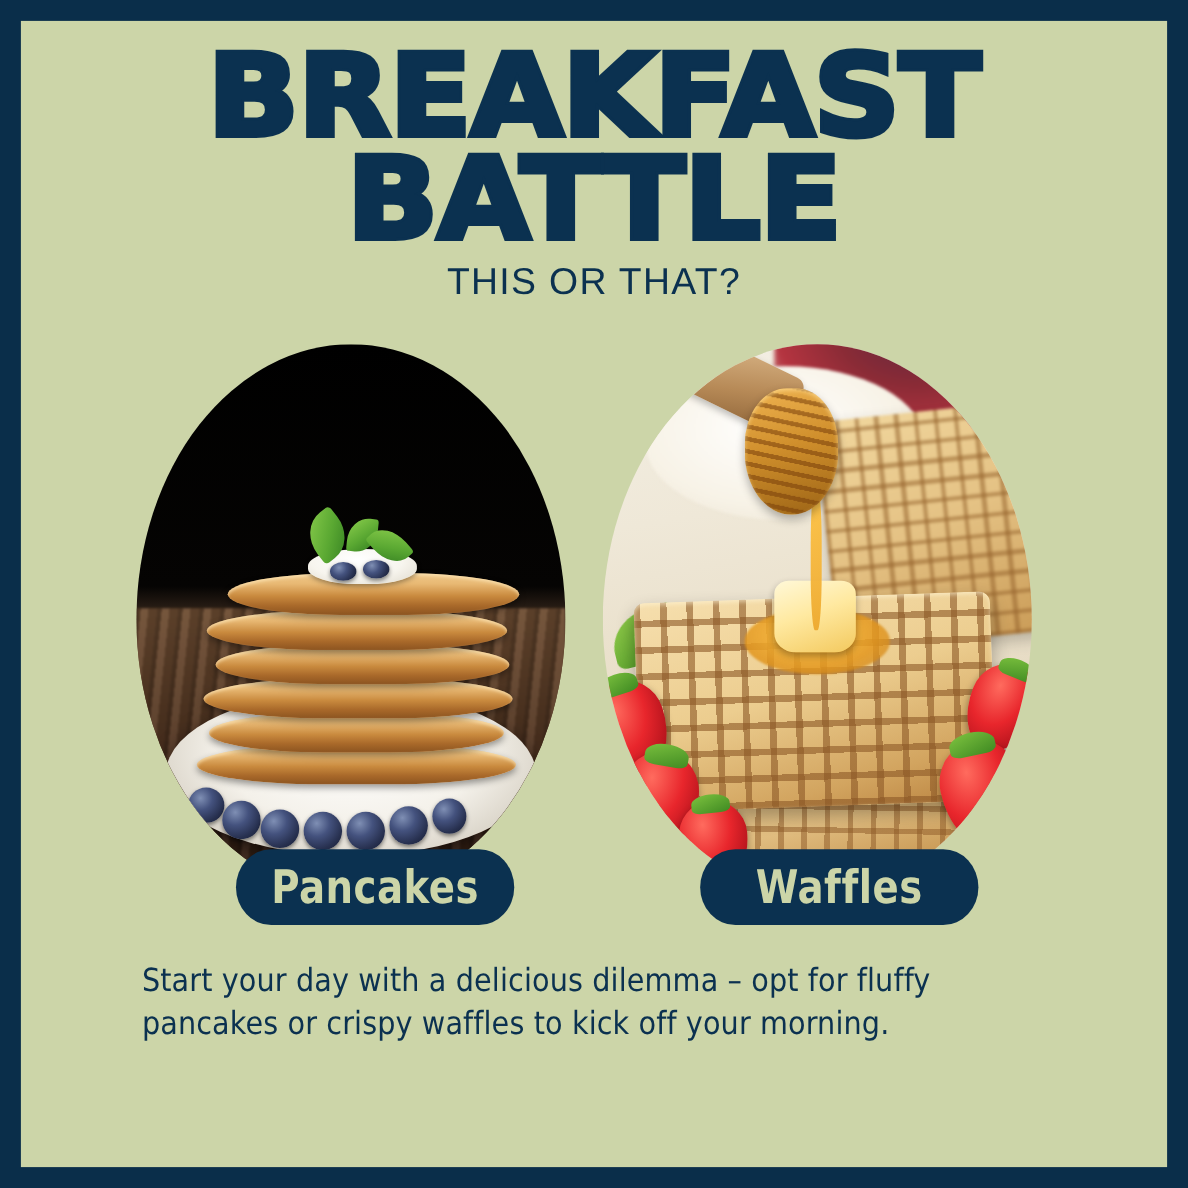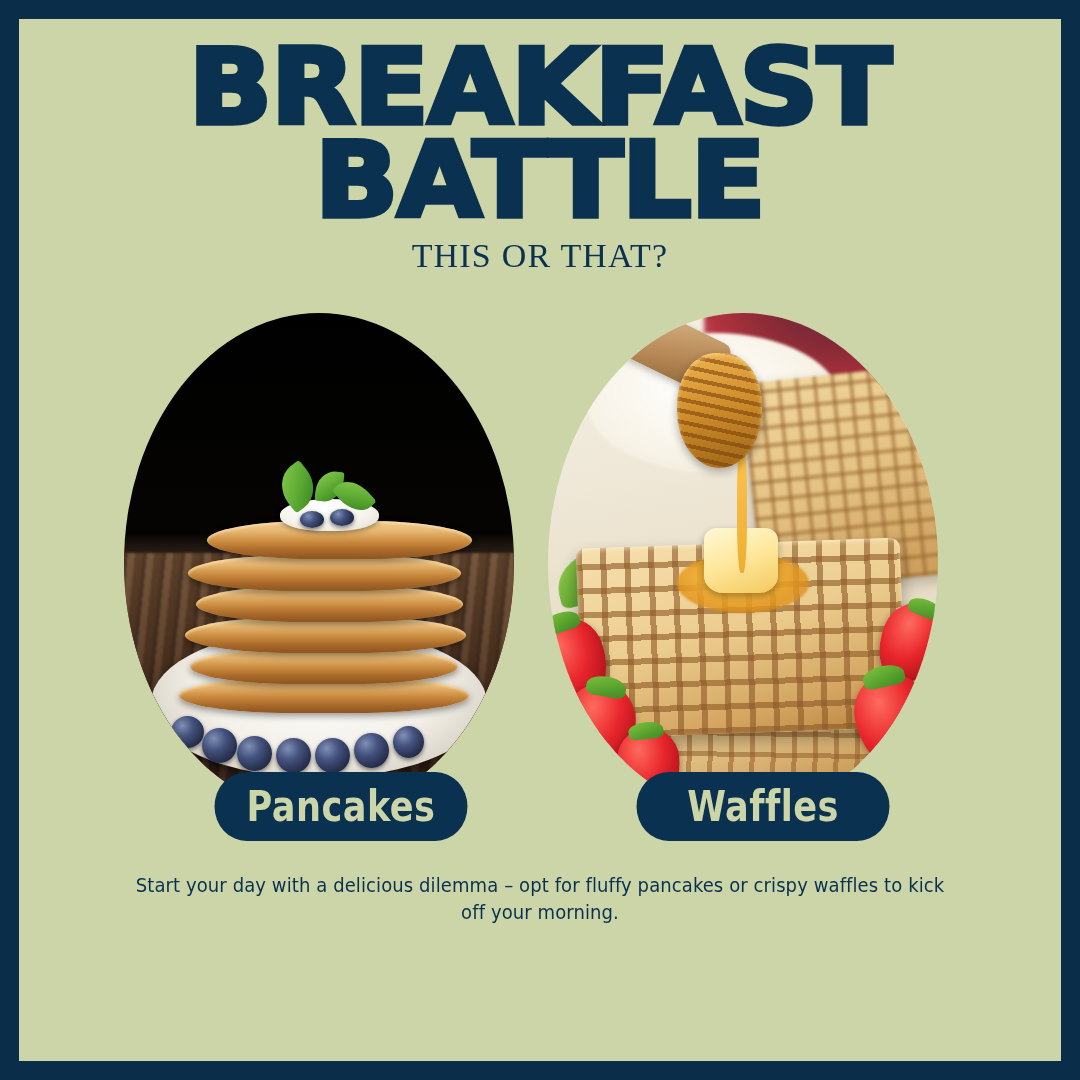--- a/index.html
+++ b/index.html
@@ -45,21 +45,21 @@
     top:122px;
     font-size:97px;
     transform:scaleX(1.12) scaleY(1.06);
   }
 
   .subtitle{
     position:absolute;
     top:218px;left:0;right:0;
     text-align:center;
     color:#0b3150;
-    font-family:Liberation Serif, serif;
+    font-family:Liberation Sans, sans-serif;
     font-size:34px;
     font-weight:400;
     letter-spacing:1.2px;
   }
 
   
   .oval{
     position:absolute;
     border-radius:50% / 50%;
     overflow:hidden;
@@ -264,24 +264,24 @@
     letter-spacing:.5px;
     transform:scaleX(.93);
   }
   .pill-pancakes{left:186px;top:753px;width:272px;}
   .pill-waffles{left:608px;top:753px;width:272px;}
 
   
   .body-copy{
     position:absolute;
     left:110px;right:110px;top:853px;
-    text-align:center;
+    text-align:left;
     color:#0b3150;
     font-family:"DejaVu Sans Condensed","Liberation Sans", sans-serif;
-    font-size:20px;
+    font-size:29px;
     line-height:1.33;
     letter-spacing:.1px;
   }
   .website{
     position:absolute;
     left:0;right:0;top:972px;
     text-align:center;
     color:#0b3150;
     font-family:"DejaVu Sans", sans-serif;
     font-weight:700;

